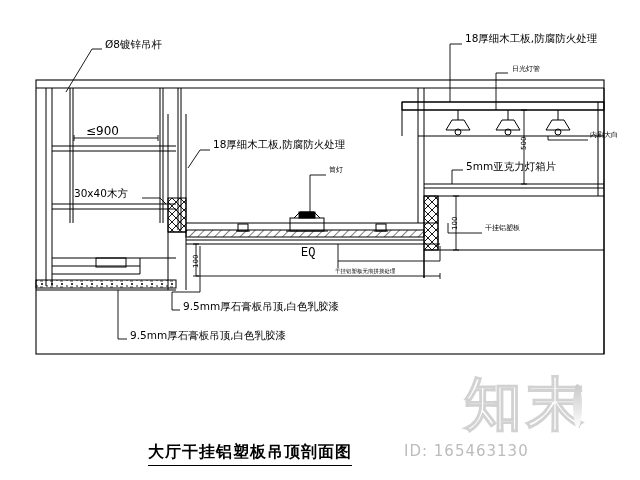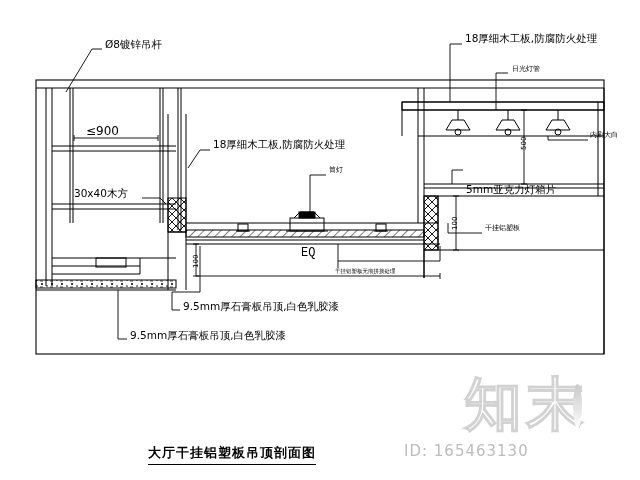--- a/index.html
+++ b/index.html
@@ -38,21 +38,21 @@
     transform-origin: left top;
     transform: rotate(-90deg);
   }
   #title-wrap {
     position: absolute;
     left: 148px; top: 424px;
     border-bottom: 1.5px solid #000;
     padding-bottom: 2px;
   }
   #title-text {
-    font-size: 13px;
+    font-size: 16px;
     font-weight: bold;
     color: #000;
     letter-spacing: 1px;
     font-family: "DejaVu Sans", "Liberation Sans", sans-serif;
   }
   #wm-id {
     position: absolute;
     left: 404px; top: 424px;
     font-size: 15px;
     color: #bcbcbc;
@@ -268,21 +268,21 @@
   <div class="lbl lbl-cn" style="left:105px; top:21px;">Ø8镀锌吊杆</div>
 
   <div class="lbl lbl-cn" style="left:465px; top:15px;">18厚细木工板,防腐防火处理</div>
 
   <div class="lbl lbl-sm" style="left:512px; top:48px;">日光灯管</div>
 
   <div class="lbl lbl-cn" style="left:213px; top:121px;">18厚细木工板,防腐防火处理</div>
 
   <div class="lbl lbl-sm" style="left:590px; top:114px;text-align:center;">内刷大白</div>
 
-  <div class="lbl lbl-cn" style="left:466px; top:143px;margin-top:23px;">5mm亚克力灯箱片</div>
+  <div class="lbl lbl-cn" style="left:466px; top:143px;">5mm亚克力灯箱片</div>
 
   <div class="lbl lbl-sm" style="left:329px; top:149px;">筒灯</div>
 
   <div class="lbl lbl-cn" style="left:74px; top:170px;">30x40木方</div>
 
   <div class="lbl lbl-sm" style="left:485px; top:207px;">干挂铝塑板</div>
 
   <div class="lbl lbl-xs" style="left:335px; top:251px;">干挂铝塑板无痕拼接处理</div>
 
   <div class="lbl lbl-cn" style="left:183px; top:283px;">9.5mm厚石膏板吊顶,白色乳胶漆</div>

